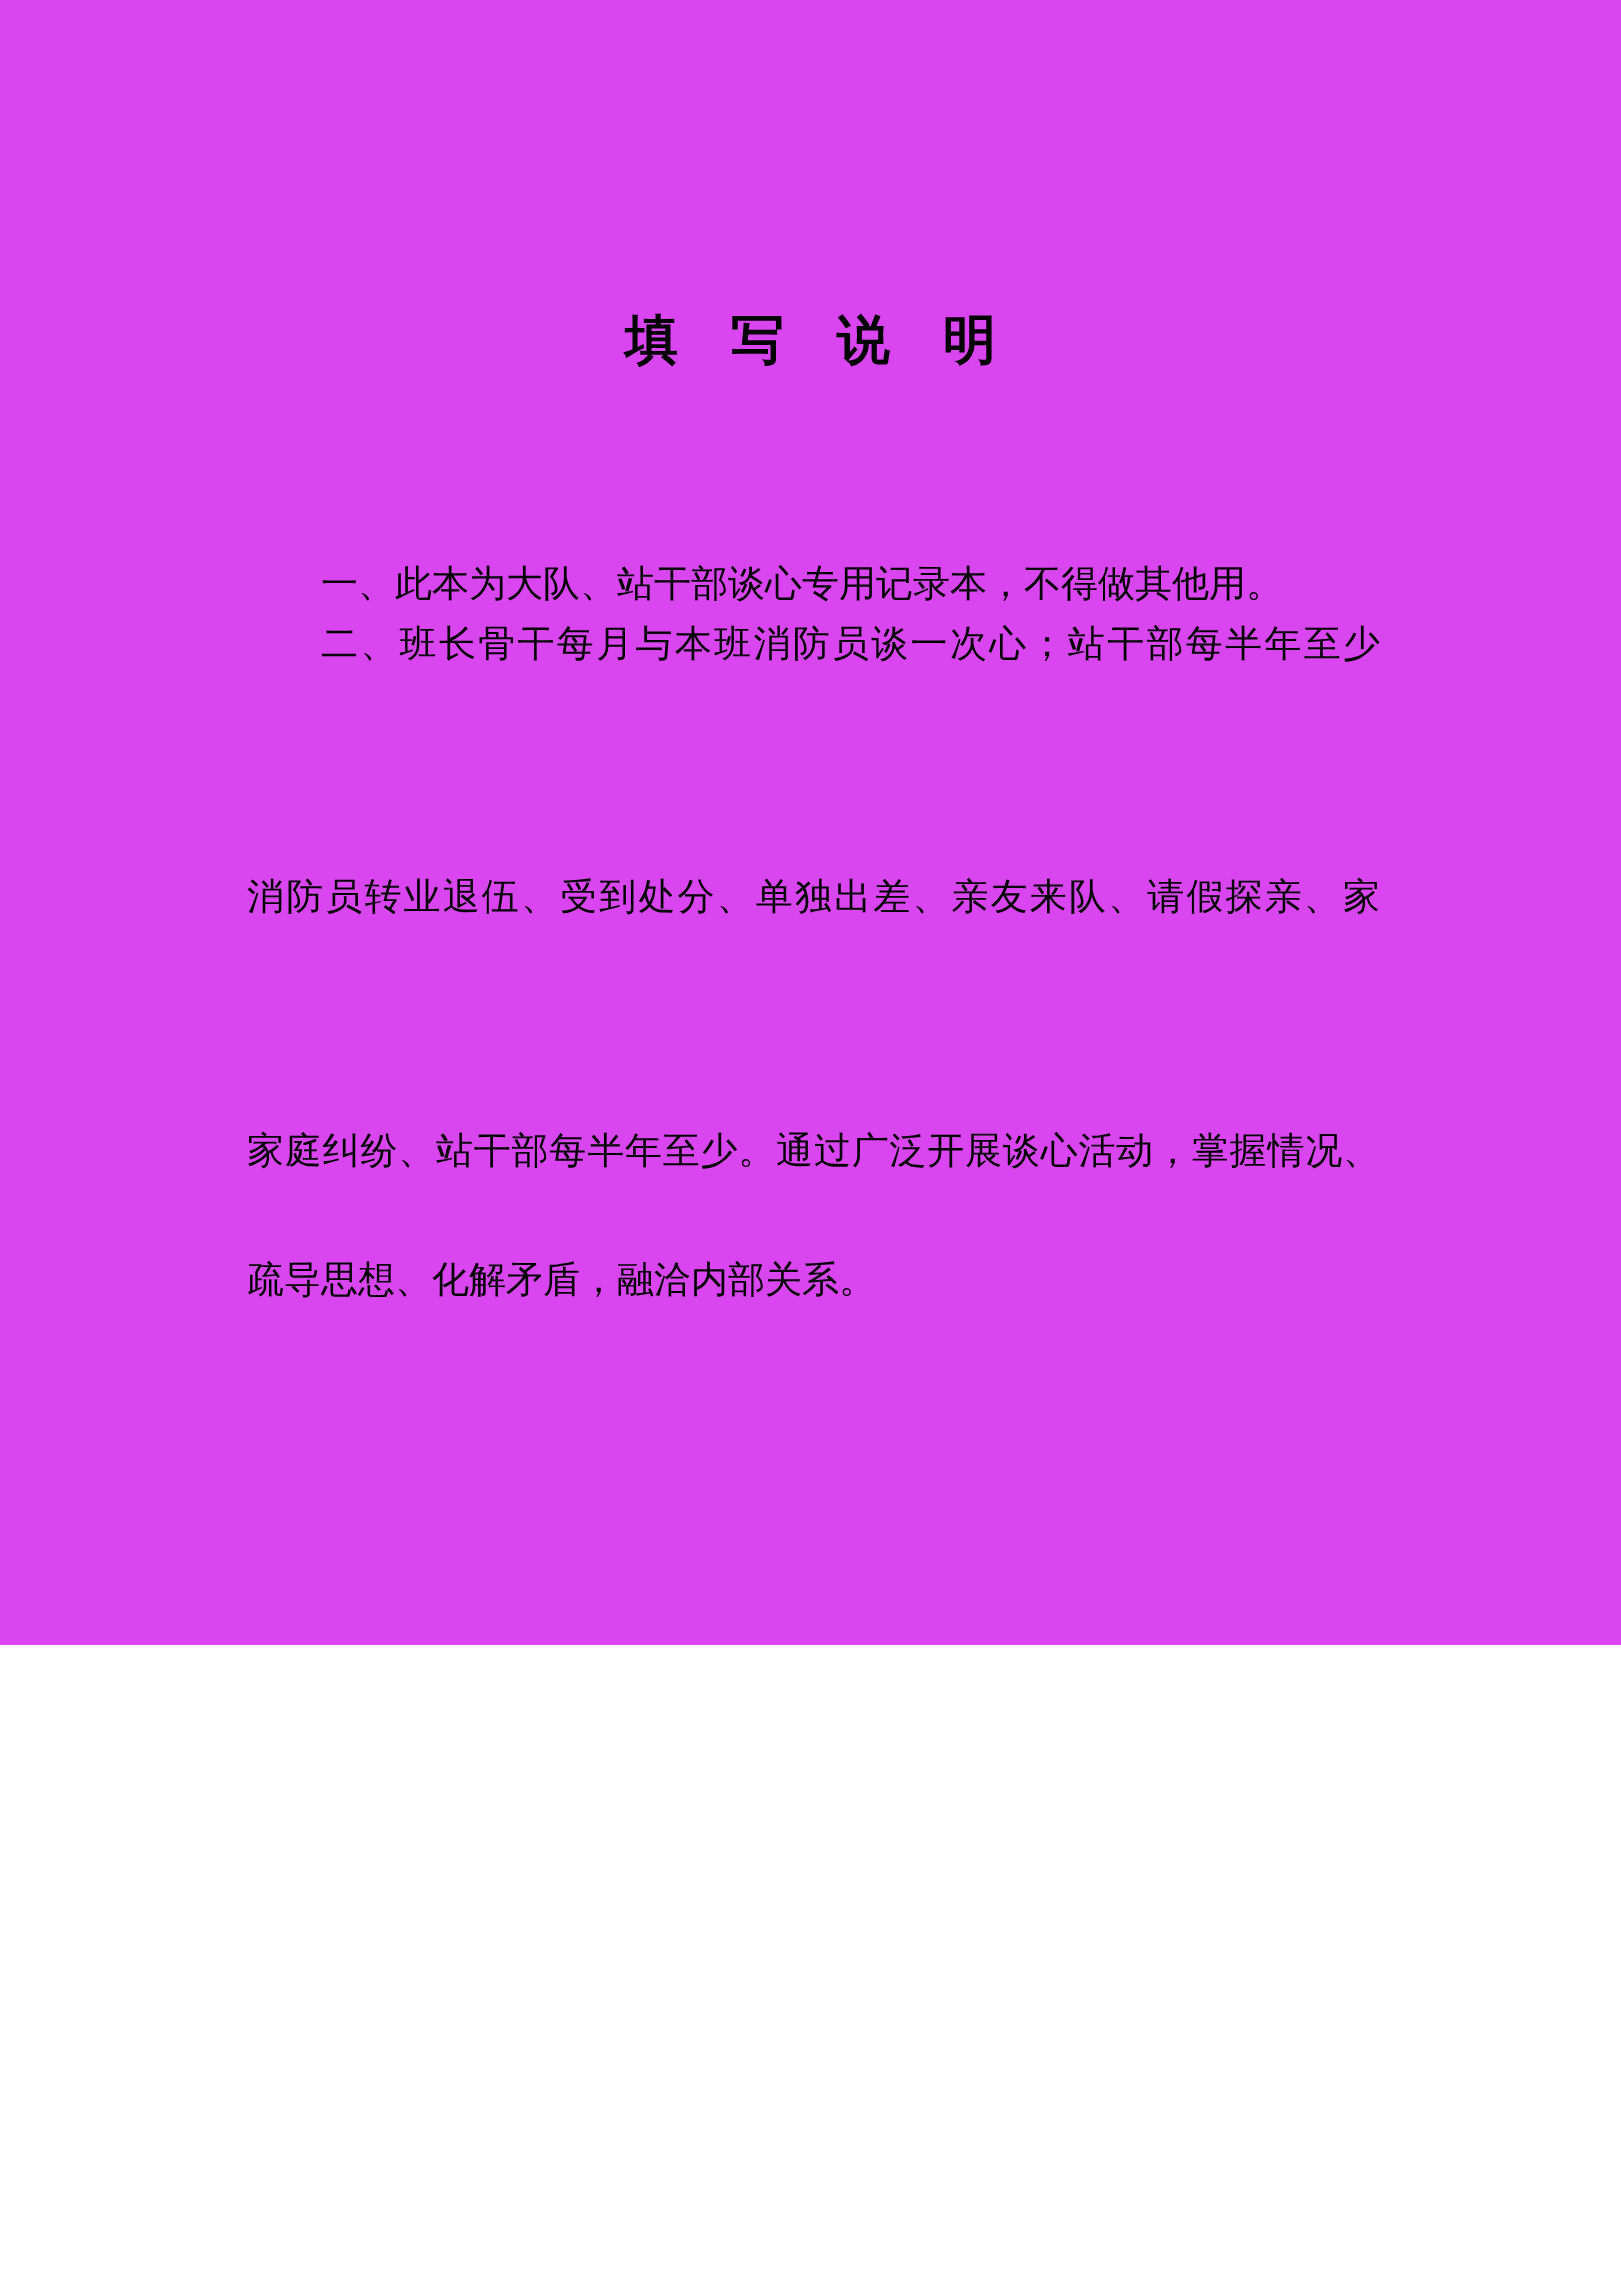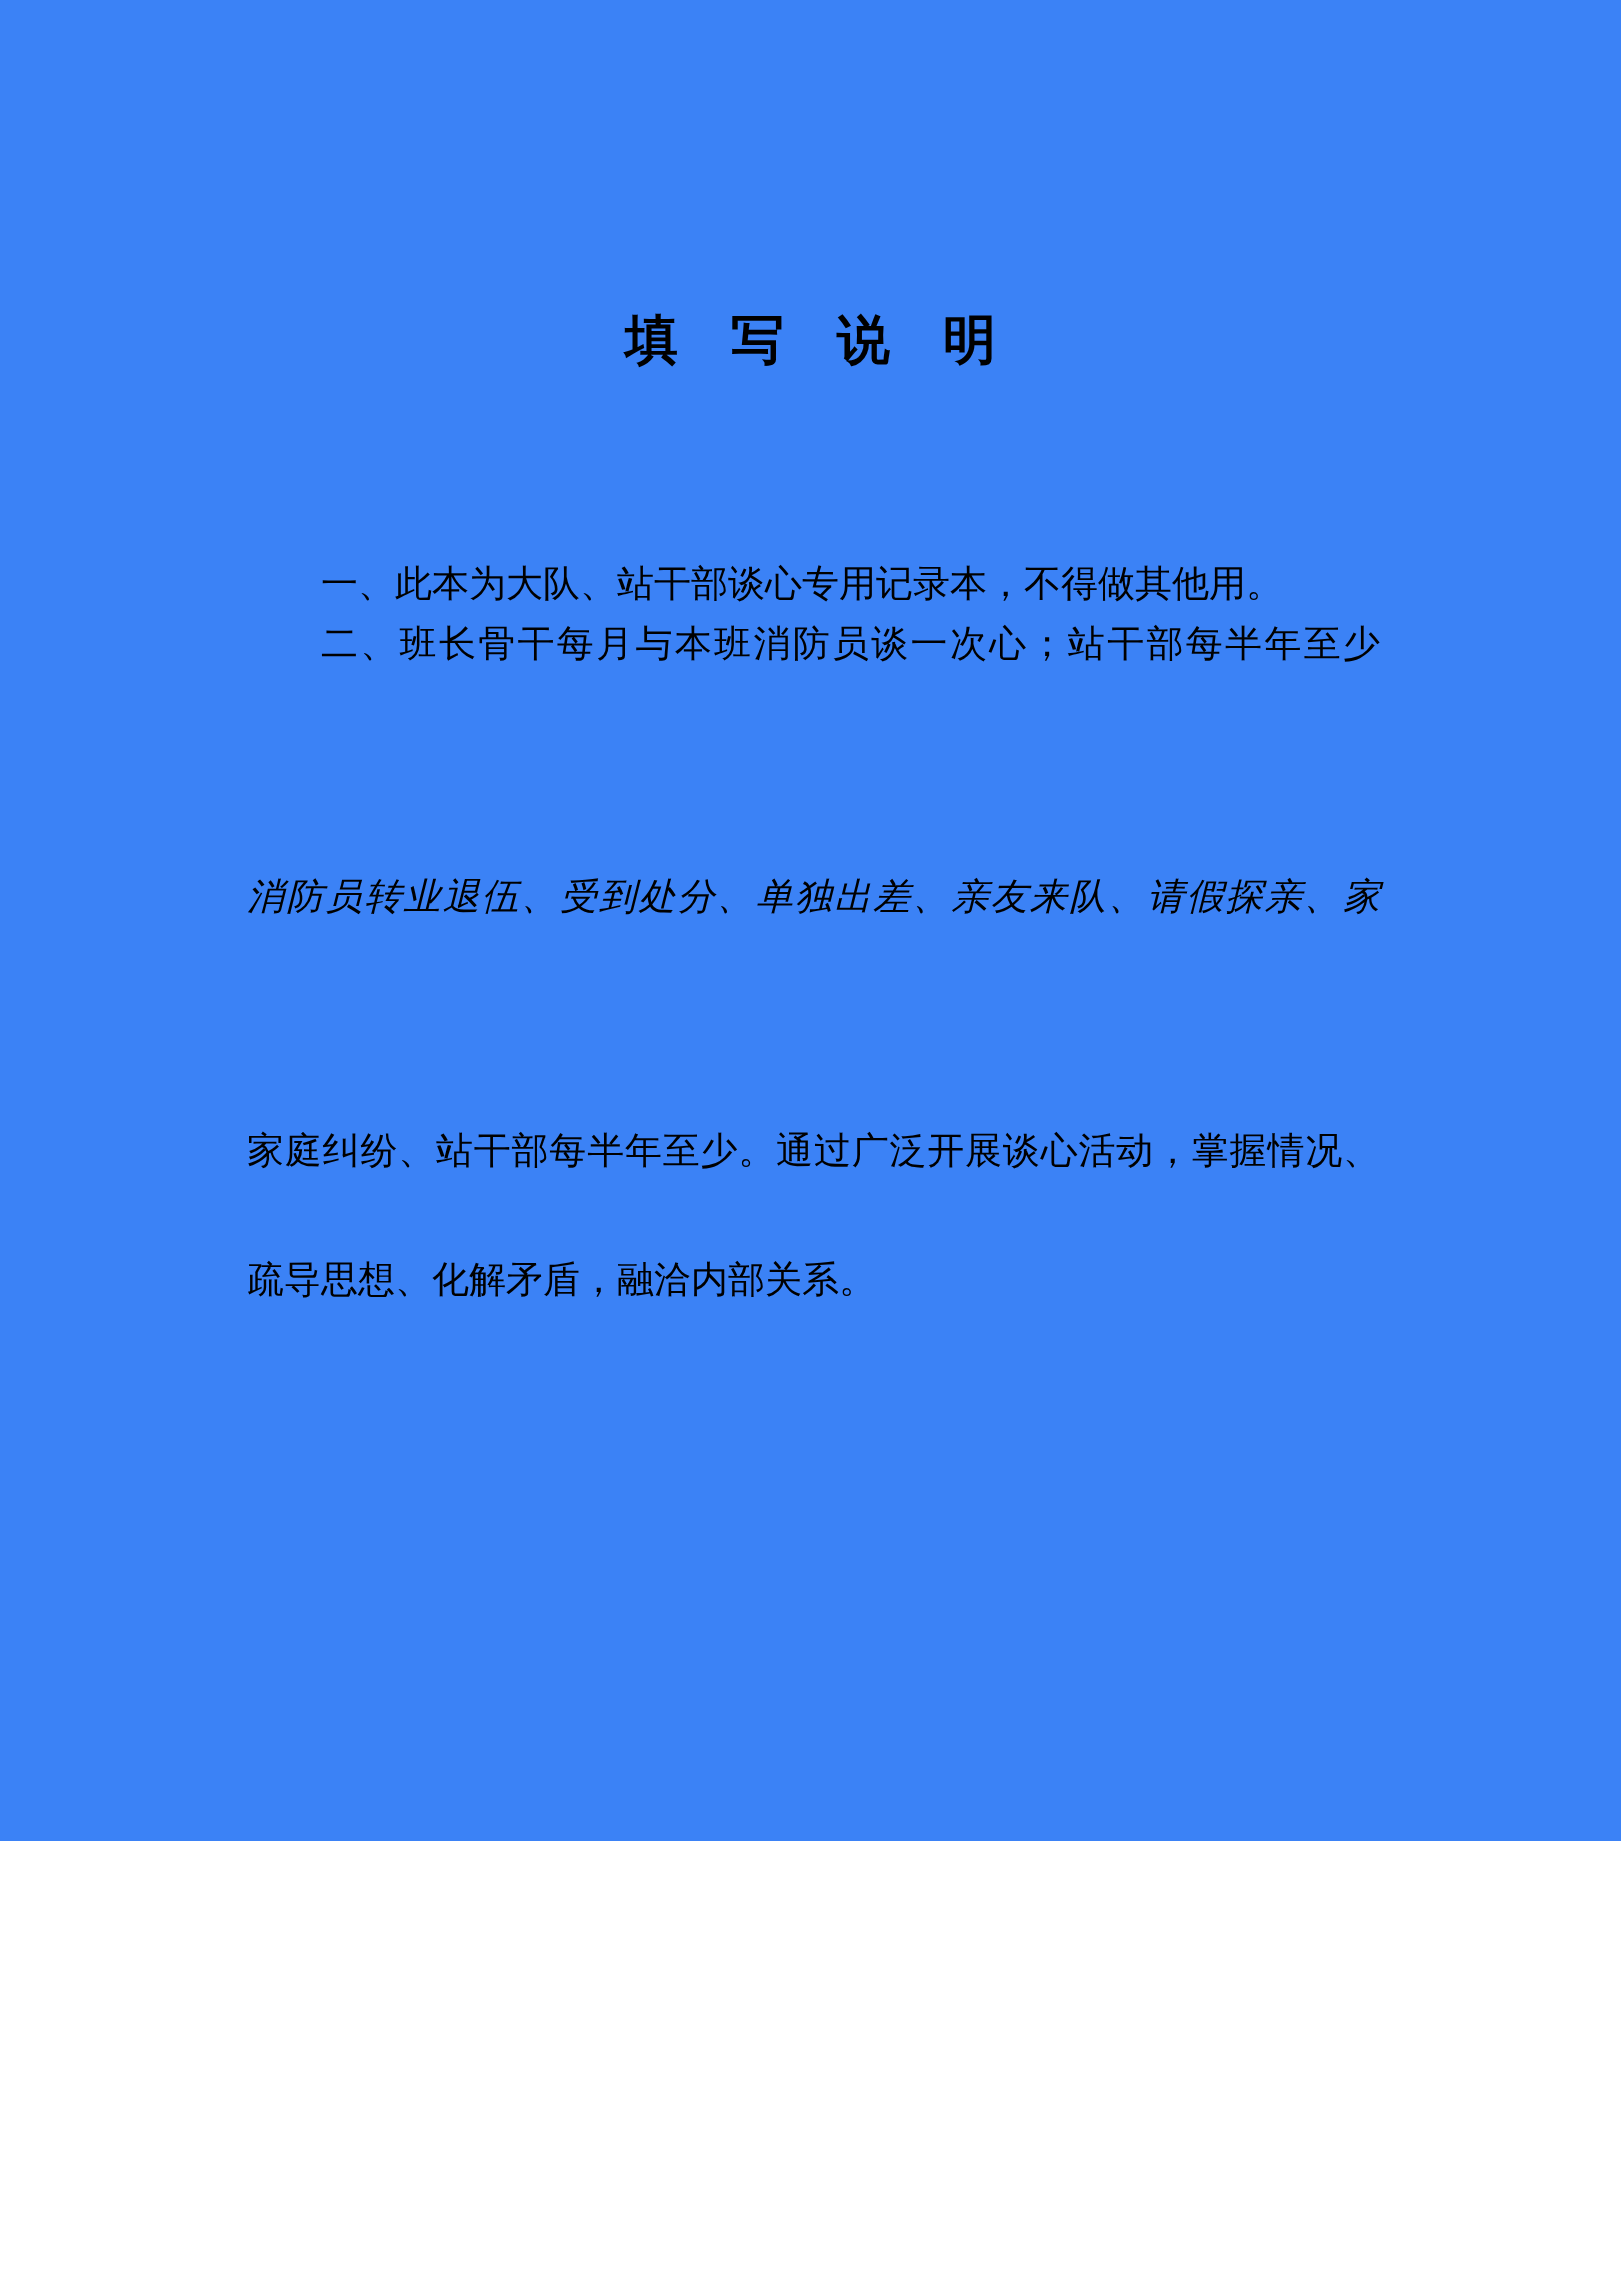--- a/index.html
+++ b/index.html
@@ -10,22 +10,22 @@
   }
   body {
     width: 1621px;
     height: 2293px;
     font-family: "Liberation Serif", "DejaVu Serif", serif;
     color: #000000;
   }
   .page {
     position: relative;
     width: 1621px;
-    height: 1841px;
-    background: #3b82f6;
+    height: 1645px;
+    background: #d946ef;
     overflow: hidden;
   }
 
   
   .doc-title {
     position: absolute;
     top: 308px;
     left: 0;
     width: 1621px;
     margin: 0;
@@ -51,21 +51,21 @@
   .indent {
     text-indent: 74px; 
   }
   .justify {
     text-align: justify;
     text-align-last: justify;
   }
   .l1 { top: 514px; margin-top: 48px; }
   .l2 { top: 622px; }
   .l3 { top: 749px; }
-  .l4 { top: 875px; font-style: italic; }
+  .l4 { top: 875px; }
   .l5 { top: 1003px; }
   .l6 { top: 1129px; }
   .l7 { top: 1258px; }
 </style>
 </head>
 <body>
 
 <div class="page">
 
   <h1 class="doc-title">填　写　说　明</h1>

